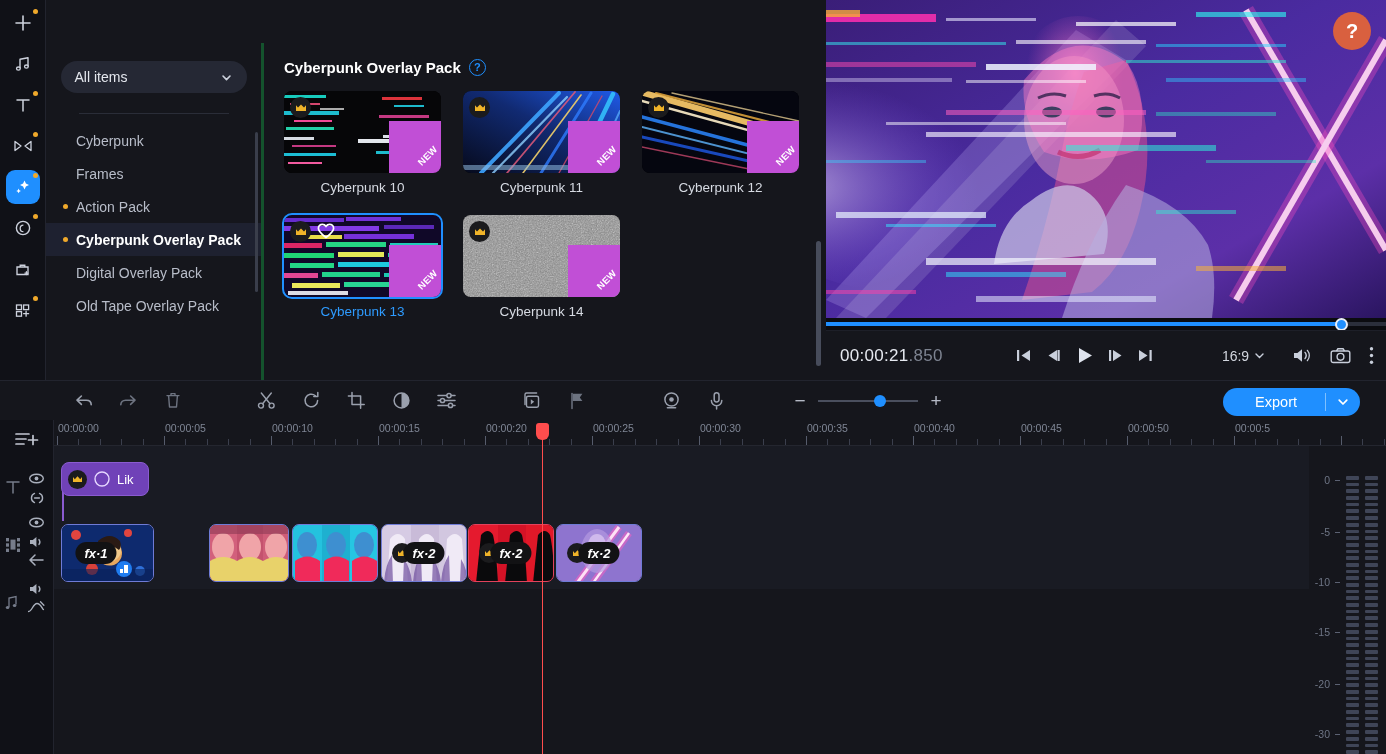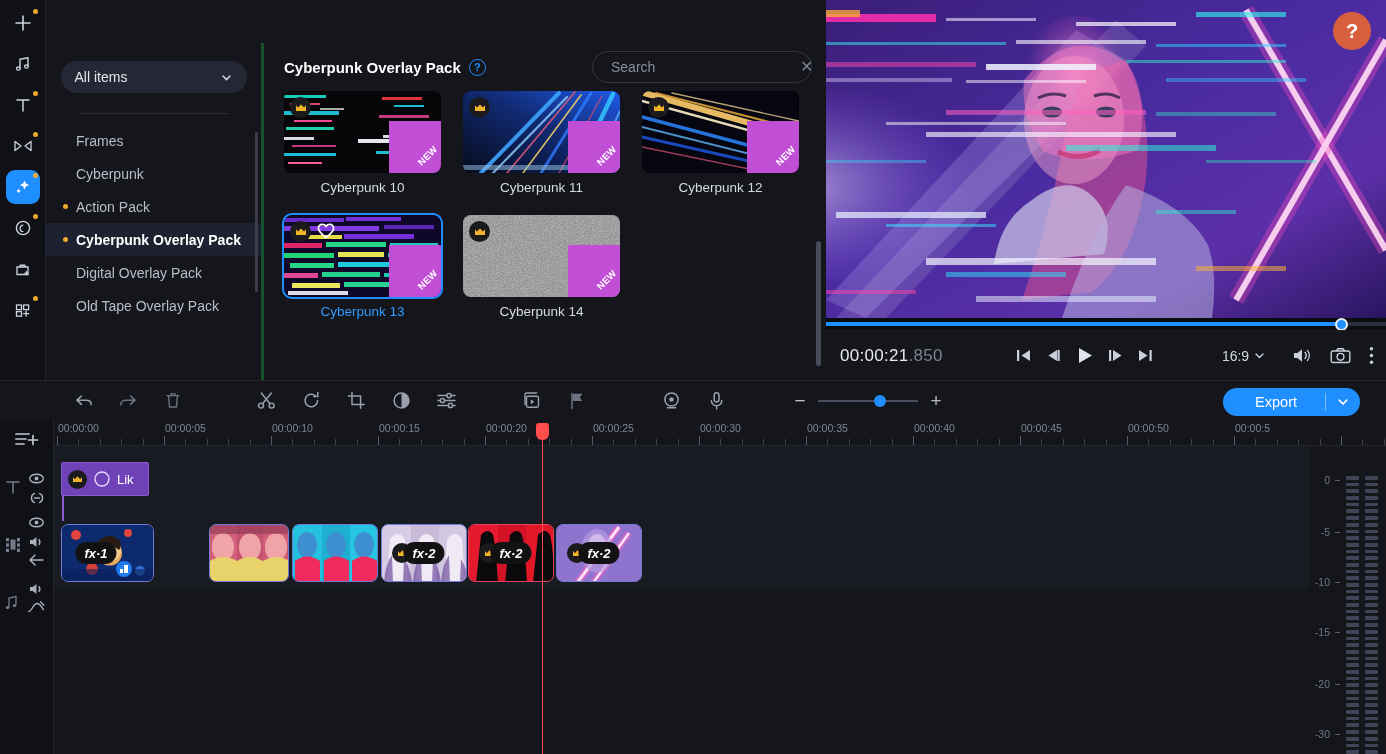--- a/index.html
+++ b/index.html
@@ -245,21 +245,21 @@
     position: absolute; top: 2px; font-size: 10.5px; color: #7f8695;
     white-space: nowrap;
   }
   .rmark { position: absolute; bottom: 0; width: 1px; height: 6px; background: #3b3f4d; }
   .rmark.maj { height: 9px; background: #565c6c; }
 
   .tracks { position: absolute; left: 54px; top: 26px; right: 0; bottom: 0; background: #15161c; }
   .track-bg { position: absolute; left: 0; width: 1255px; background: #191b23; }
 
   .ovclip {
-    position: absolute; height: 34px; border-radius: 2px; background: #7042b8;
+    position: absolute; height: 34px; border-radius: 8px; background: #7042b8;
     display: flex; align-items: center; padding-left: 6px; gap: 6px;
     overflow: hidden; cursor: pointer; border: 1px solid #8a5bd0;
   }
   .ovclip .ocrown {
     width: 19px; height: 19px; border-radius: 50%; background: #1b1b1d;
     display: flex; align-items: center; justify-content: center; flex: none;
   }
   .ovclip .otext { font-size: 13px; color: #fff; white-space: nowrap; }
   .ovstem { position: absolute; width: 2px; background: #8a5bd0; }
 
@@ -364,24 +364,24 @@
   <div class="catcol">
     <div class="dropdown">
       <span class="dd-label">All items</span>
       <svg width="13" height="13" viewBox="0 0 13 13">
           <path d="M3 5l3.5 3.6L10 5" stroke="#cdd2dd" stroke-width="1.6" fill="none" stroke-linecap="round" stroke-linejoin="round"></path>
         </svg>
     </div>
     <div class="dd-sep"></div>
     <div class="catlist">
       <div class="cat">
+        <span>Cyberpunk</span>
+      </div>
+      <div class="cat">
         <span>Frames</span>
-      </div>
-      <div class="cat">
-        <span>Cyberpunk</span>
       </div>
       <div class="cat">
         <span class="cdot"></span>
         <span>Action Pack</span>
       </div>
       <div class="cat selected">
         <span class="cdot"></span>
         <span>Cyberpunk Overlay Pack</span>
       </div>
       <div class="cat">
@@ -391,28 +391,20 @@
         <span>Old Tape Overlay Pack</span>
       </div>
       <div class="cat-scroll"></div>
     </div>
   </div>
 
   <div class="browser">
     <div class="browser-head">
       <span class="pack-title">Cyberpunk Overlay Pack</span>
       <span class="help-q">?</span>
-      <div class="searchbox">
-        <svg width="14" height="14" viewBox="0 0 14 14">
-            <circle cx="6" cy="6" r="4.3" stroke="#9aa0ad" stroke-width="1.5" fill="none"></circle>
-            <path d="M9.3 9.3L12.4 12.4" stroke="#9aa0ad" stroke-width="1.5" stroke-linecap="round"></path>
-          </svg>
-        <input type="text" placeholder="Search" style="">
-        <span class="sx">✕</span>
-      </div>
     </div>
 
     <div class="grid">
 
       <div class="cell">
         <div class="thumb">
           <svg width="157" height="82" viewBox="0 0 157 82" preserveAspectRatio="none">
             <rect width="157" height="82" fill="#060608"></rect>
             <g opacity="0.95">
               <rect x="0" y="4" width="42" height="3" fill="#19d6c8"></rect>

